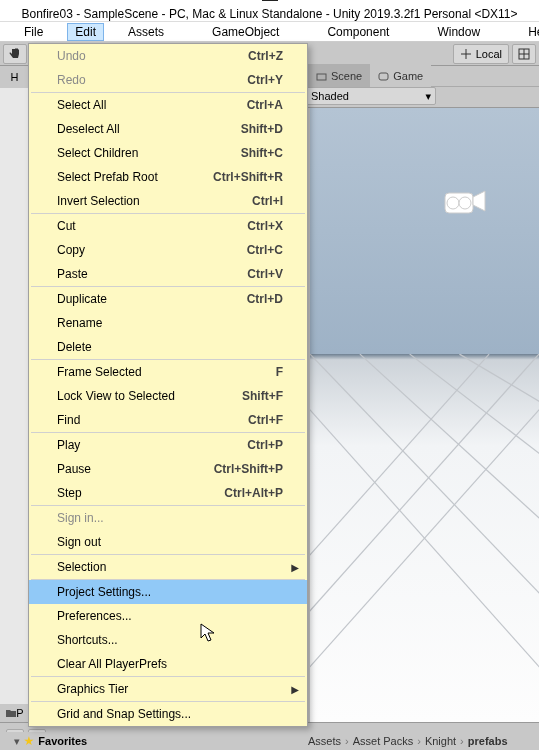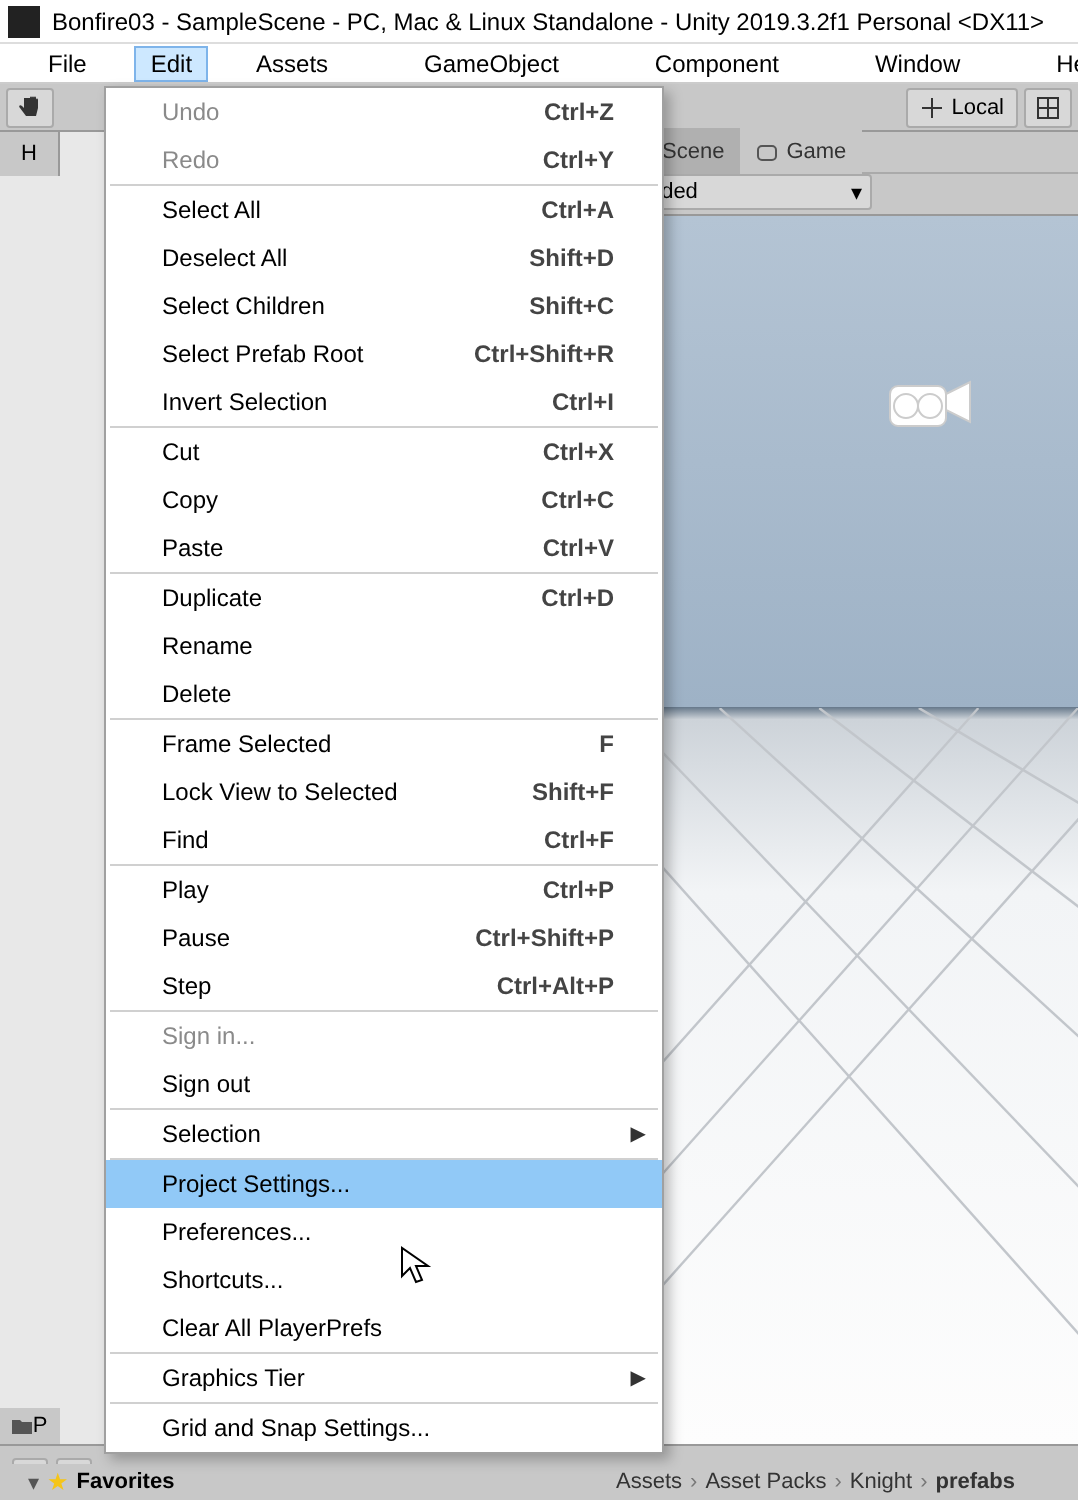--- a/index.html
+++ b/index.html
@@ -11,20 +11,21 @@
       background: #e8e8e8;
       position: relative;
     }
     .title-bar {
       display: flex; align-items: center;
       height: 22px;
       background: #fff;
       padding: 0 4px;
       gap: 6px;
       border-bottom: 1px solid #ddd;
+      flex-direction: column;
     }
     .title-bar .logo { width:16px; height:16px; background:#222; display:inline-block;}
     .title-text { font-size: 12px; color:#000; }
     .menu-bar {
       display: flex;
       height: 20px;
       background:#fff;
       align-items:center;
       gap:0;
       font-size: 12px;
@@ -64,25 +65,24 @@
       overflow:hidden;
     }
     .grid-svg { position:absolute; left:0; right:0; bottom:0; width:100%; height:60%; }
     .camera-icon { position:absolute; right:50px; top:75px; width:48px; height:36px; }
 
     
     .dropdown {
       position:absolute;
       left:28px; top:43px;
       width:280px;
-      background:#ffffff;
+      background:#fef9c3;
       border:1px solid #a0a0a0;
       box-shadow:3px 3px 6px rgba(0,0,0,0.25);
       z-index:100;
-      margin-left:24px;
     }
     .dd-sep { height:1px; background:#d0d0d0; margin:0 2px; }
     .dd-item {
       display:flex; justify-content:space-between; align-items:center;
       height:24px; padding:0 24px 0 28px;
       font-size:12px; color:#000; cursor:default;
       position:relative;
     }
     .dd-item.disabled { color:#8a8a8a; }
     .dd-item.highlight { background:#91c9f7; }

